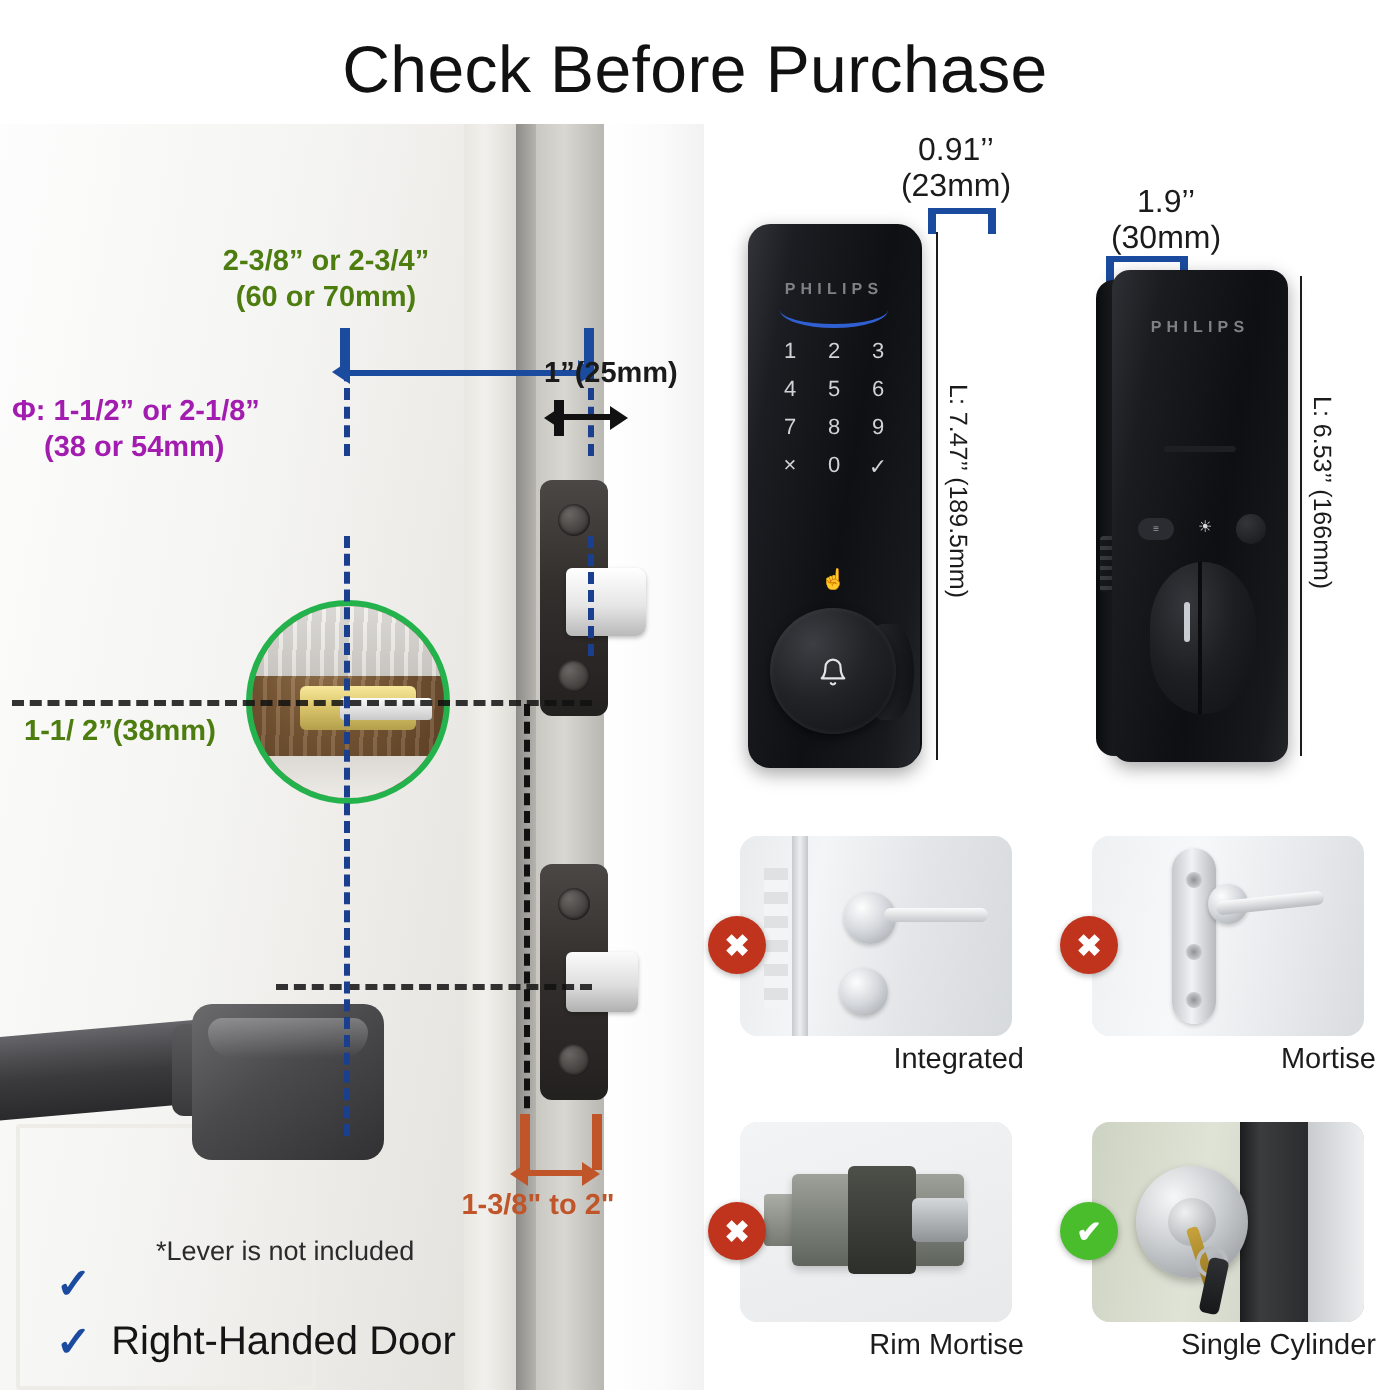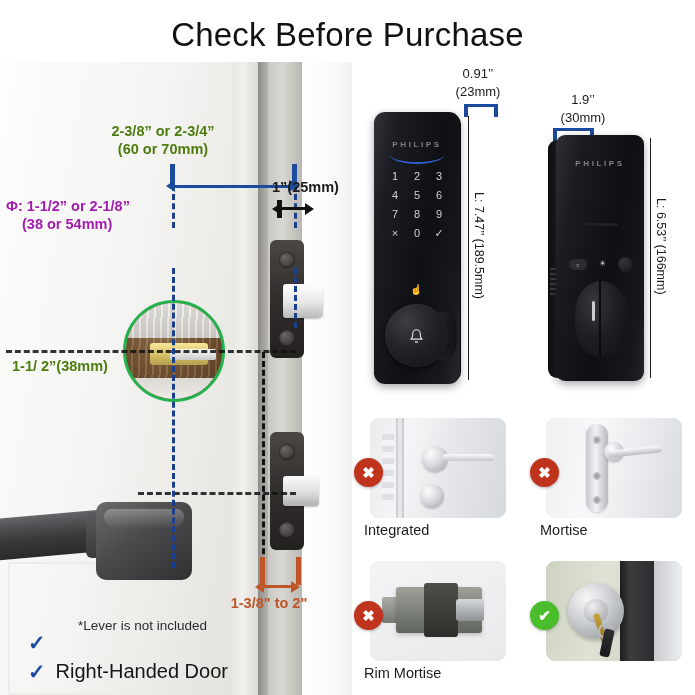--- a/index.html
+++ b/index.html
@@ -275,33 +275,33 @@
   
   .vlabel {
     position: absolute; font-size: 12.5px; color: #1b1b1b; white-space: nowrap;
     transform-origin: left top; transform: rotate(90deg);
   }
   .vbar { position: absolute; width: 2px; background: #1b1b1b; }
 
   
   .tick-b { position:absolute; background:#1b4b9e; height:13px; width:4px; }
   .line-b { position:absolute; background:#1b4b9e; height:3px; }
-  .dimtext { position:absolute; font-size:13px; color:#1b1b1b; text-align:center; white-space:nowrap; line-height:1.2; }
+  .dimtext { position:absolute; font-size:16px; color:#1b1b1b; text-align:center; white-space:nowrap; line-height:1.2; }
 
   
   .grid { position: absolute; left: 352px; top: 418px; width: 343px; height: 277px; }
   .cell { position: absolute; width: 160px; height: 132px; }
   .cell-img {
     position: absolute; left: 18px; top: 0; width: 136px; height: 100px;
     border-radius: 9px; overflow: hidden;
     background: linear-gradient(135deg,#eceef0,#dfe2e5);
   }
   .cell-cap {
-    position: absolute; left: 12px; top: 104px; width: 160px;
-    text-align: left; font-size: 14.5px; color: #1c1c1c;
+    position: absolute; left: 0; top: 104px; width: 160px;
+    text-align: right; font-size: 14.5px; color: #1c1c1c;
   }
   .badge {
     position: absolute; left: 2px; top: 40px; width: 29px; height: 29px;
     border-radius: 50%; display: flex; align-items: center; justify-content: center;
     color: #fff; font-size: 15px; font-weight: bold; z-index: 5;
     box-shadow: 0 1px 3px rgba(0,0,0,.3);
   }
   .badge-x { background: #c0341d; }
   .badge-ok { background: #49bd2c; }
 
@@ -568,16 +568,17 @@
       <div class="cell-img">
         <div class="c4-bg"></div>
         <div class="c4-doorslab"></div>
         <div class="c4-jamb"></div>
         <div class="c4-cyl"></div>
         <div class="c4-core"></div>
         <div class="c4-key"></div>
         <div class="c4-ring"></div>
         <div class="c4-key2"></div>
       </div>
+      <div class="cell-cap">Single Cylinder</div>
     </div>
   </div>
 
 </div>
 
 </body></html>

